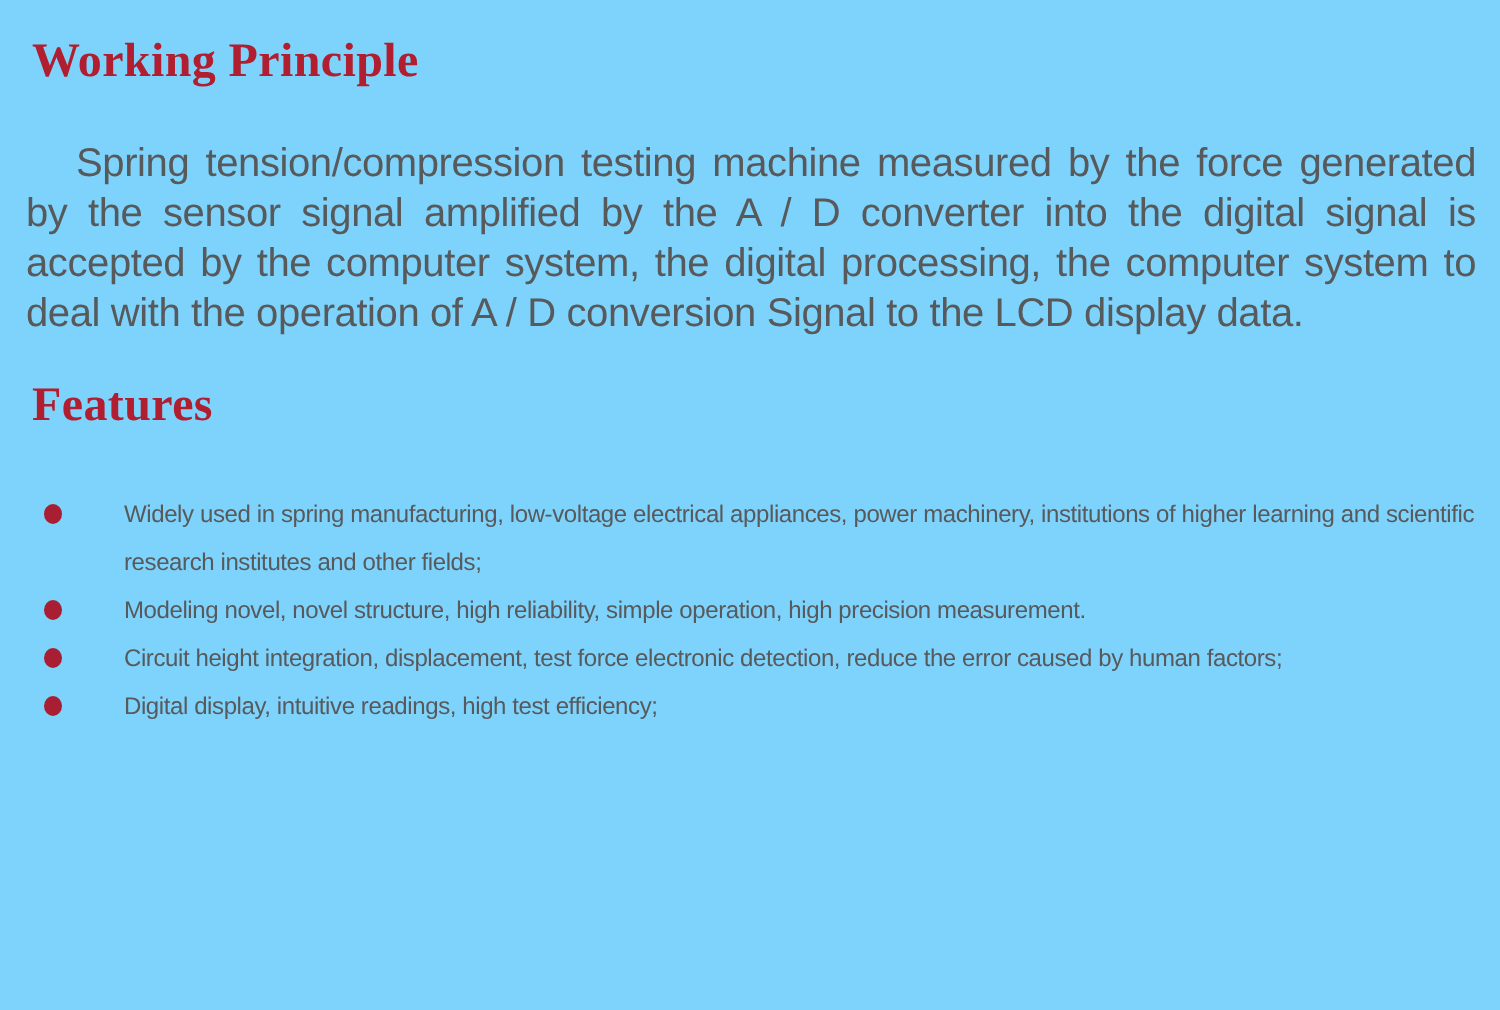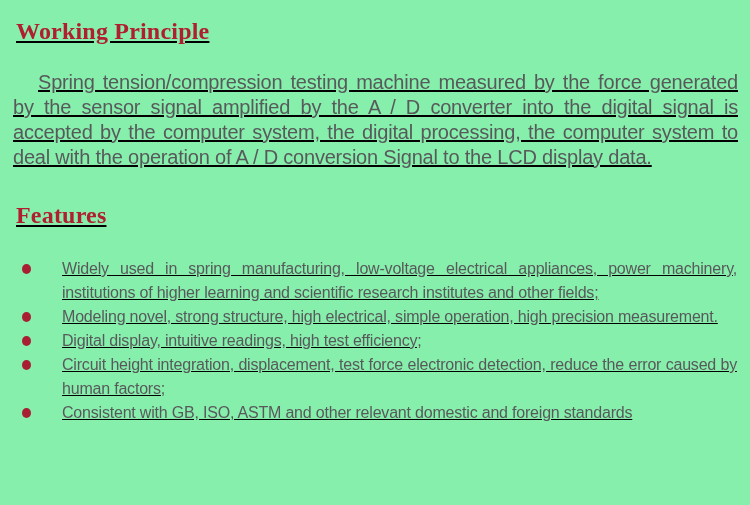--- a/index.html
+++ b/index.html
@@ -4,58 +4,57 @@
 <style>
   html, body {
     margin: 0;
     padding: 0;
     background: #ffffff;
   }
   .page {
     position: relative;
     width: 750px;
     height: 505px;
-    background: #86efac;
+    background: #7dd3fc;
     overflow: hidden;
     font-family: "Liberation Sans", sans-serif;
-    text-decoration: underline;
   }
   .section-title {
     font-family: "Liberation Serif", serif;
     font-weight: 700;
     font-size: 24px;
     line-height: 24px;
     color: #B01E30;
     margin: 0 0 0 16px;
     letter-spacing: 0.2px;
   }
   .title-working-principle {
     margin-top: 19px;
   }
   .title-features {
-    margin-top: 33px;
+    margin-top: 21px;
   }
   .body-paragraph {
     margin: 27px 12px 0 13px;
     text-align: justify;
     text-indent: 25px;
     font-size: 20px;
     line-height: 25px;
     letter-spacing: -0.2px;
     color: #58595B;
   }
   .features-list {
     list-style: none;
     margin: 30px 13px 0 0;
     padding: 0 0 0 62px;
   }
   .features-list li {
     position: relative;
     text-align: justify;
-    font-size: 16px;
+    font-size: 12px;
     line-height: 24px;
     letter-spacing: -0.2px;
     color: #58595B;
   }
   .bullet {
     position: absolute;
     left: -40px;
     top: 7px;
     width: 9px;
     height: 10px;
@@ -74,29 +73,25 @@
 
   <h2 class="section-title title-features">Features</h2>
 
   <ul class="features-list">
     <li>
       <span class="bullet"></span>
       <span>Widely used in spring manufacturing, low-voltage electrical appliances, power machinery, institutions of higher learning and scientific research institutes and other fields;</span>
     </li>
     <li>
       <span class="bullet"></span>
-      <span>Modeling novel, strong structure, high electrical, simple operation, high precision measurement.</span>
-    </li>
-    <li>
-      <span class="bullet"></span>
-      <span>Digital display, intuitive readings, high test efficiency;</span>
+      <span>Modeling novel, novel structure, high reliability, simple operation, high precision measurement.</span>
     </li>
     <li>
       <span class="bullet"></span>
       <span>Circuit height integration, displacement, test force electronic detection, reduce the error caused by human factors;</span>
     </li>
     <li>
       <span class="bullet"></span>
-      <span>Consistent with GB, ISO, ASTM and other relevant domestic and foreign standards</span>
+      <span>Digital display, intuitive readings, high test efficiency;</span>
     </li>
   </ul>
 
 </div>
 
 </body></html>

